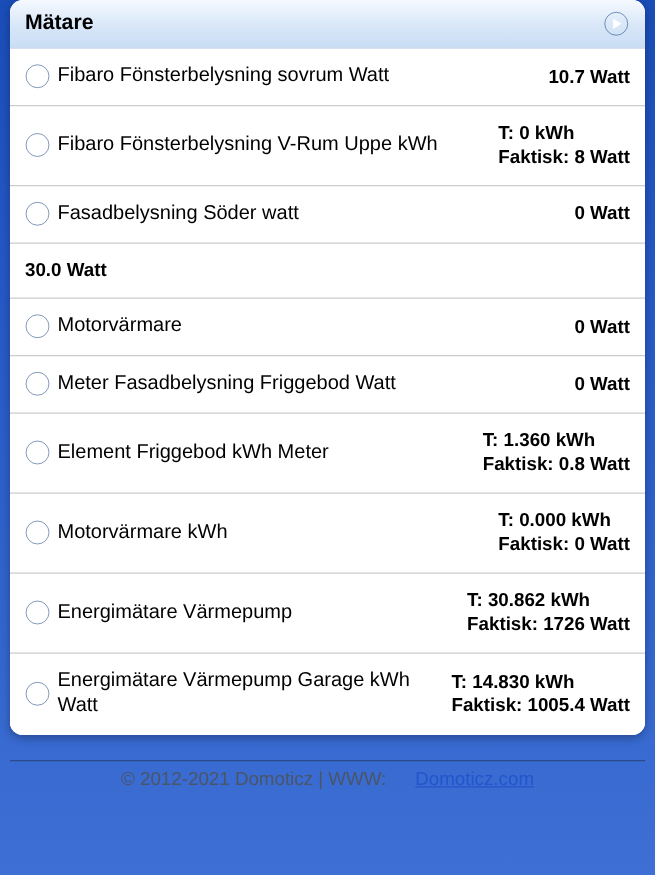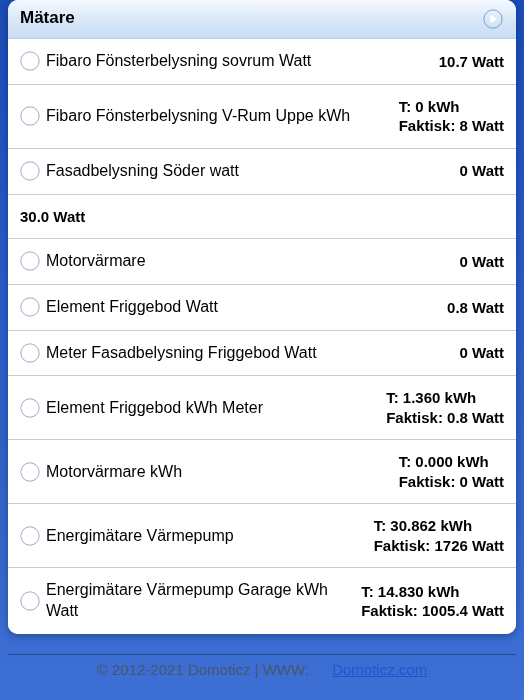--- a/index.html
+++ b/index.html
@@ -157,32 +157,20 @@
     <div class="item-value">0 Watt</div>
   </div>
       <div class="list-item">
     <div class="item-left">
       <div class="item-icon">
         <svg class="play-svg" viewBox="0 0 24 24">
           <circle cx="12" cy="12" r="11" fill="url(#playGrad)" stroke="#0d3a7a" stroke-width="0.5"></circle>
           <path d="M9 7 L17 12 L9 17 Z" fill="#fff"></path>
         </svg>
       </div>
-      <div class="item-label">Element Friggebod Watt</div>
-    </div>
-    <div class="item-value">0.8 Watt</div>
-  </div>
-      <div class="list-item">
-    <div class="item-left">
-      <div class="item-icon">
-        <svg class="play-svg" viewBox="0 0 24 24">
-          <circle cx="12" cy="12" r="11" fill="url(#playGrad)" stroke="#0d3a7a" stroke-width="0.5"></circle>
-          <path d="M9 7 L17 12 L9 17 Z" fill="#fff"></path>
-        </svg>
-      </div>
       <div class="item-label">Meter Fasadbelysning Friggebod Watt</div>
     </div>
     <div class="item-value">0 Watt</div>
   </div>
       <div class="list-item">
     <div class="item-left">
       <div class="item-icon">
         <svg class="play-svg" viewBox="0 0 24 24">
           <circle cx="12" cy="12" r="11" fill="url(#playGrad)" stroke="#0d3a7a" stroke-width="0.5"></circle>
           <path d="M9 7 L17 12 L9 17 Z" fill="#fff"></path>

